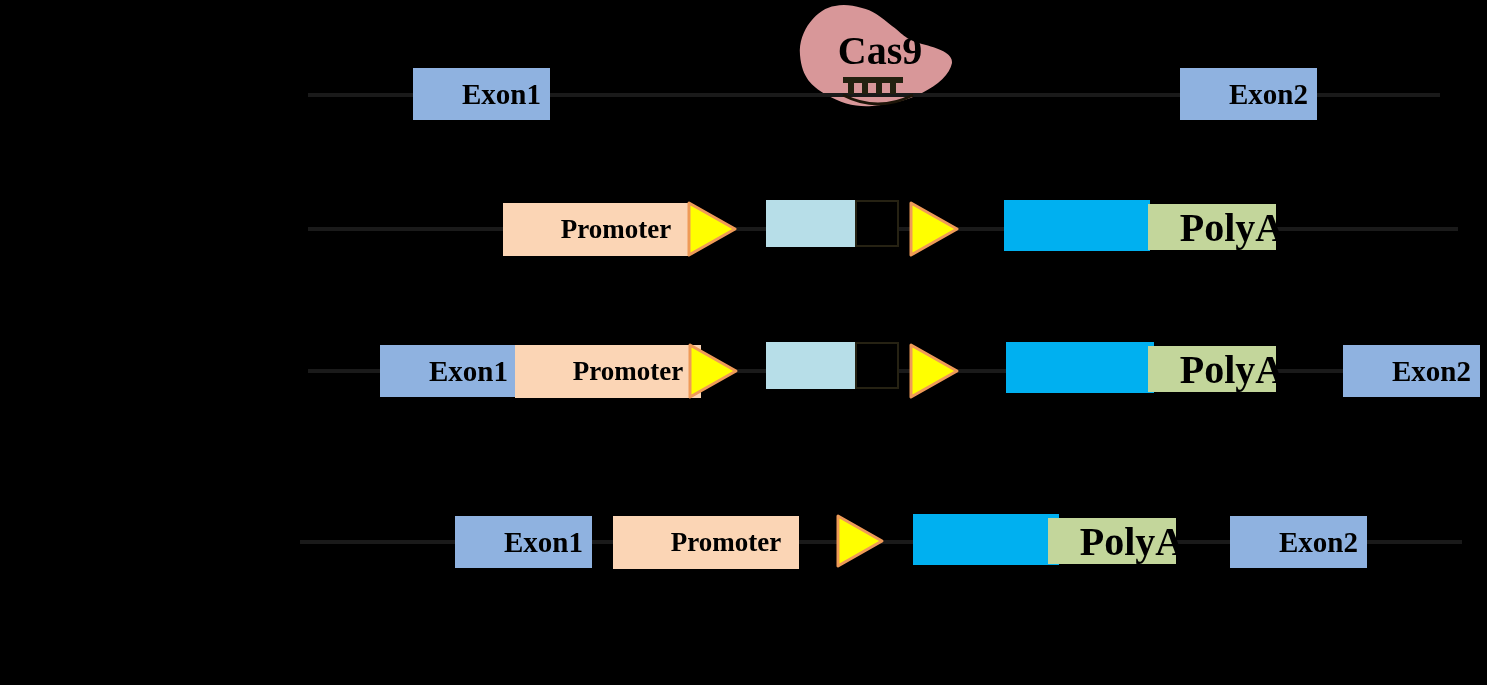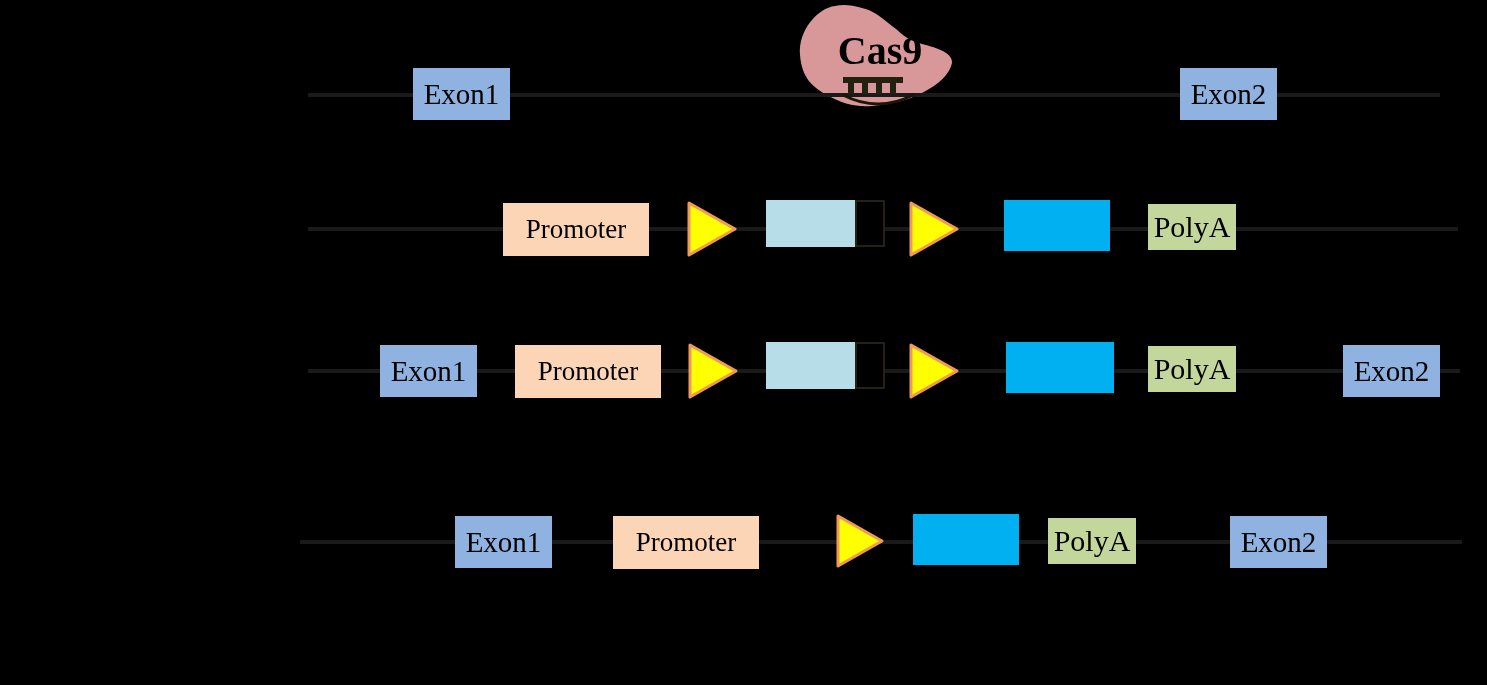--- a/index.html
+++ b/index.html
@@ -10,26 +10,27 @@
     overflow:hidden;
     font-family:"Liberation Serif", serif;
   }
   .dna-line{
     position:absolute;height:4px;
     background:var(--c-dna-line,#1a1a1a);
   }
   .gene-box{
     position:absolute;
     display:flex;align-items:center;justify-content:center;
-    font-weight:normal;color:var(--c-label-text,#000);
+    font-weight:bold;color:var(--c-label-text,#000);
     z-index:5;
+    padding-left:40px;
   }
   .exon{background:var(--c-exon-box,#8fb2e0);font-size:29px;}
   .promoter{background:var(--c-promoter-box,#fbd5b5);font-size:27px;}
-  .polya{background:var(--c-polya-box,#c3d69b);font-size:30px;}
+  .polya{background:var(--c-polya-box,#c3d69b);font-size:40px;}
   .coding-light{background:var(--c-coding-box-light,#b7dee8);}
   .coding-blue{background:var(--c-coding-box-blue,#00b0f0);}
   .stop-box{
     background:var(--c-stop-box-fill,#000);
     border:2px solid var(--c-stop-box-border,#262213);
     box-sizing:border-box;
   }
   .tri{position:absolute;z-index:5;}
   .tri polygon{
     fill:var(--c-triangle-fill,#ffff00);

